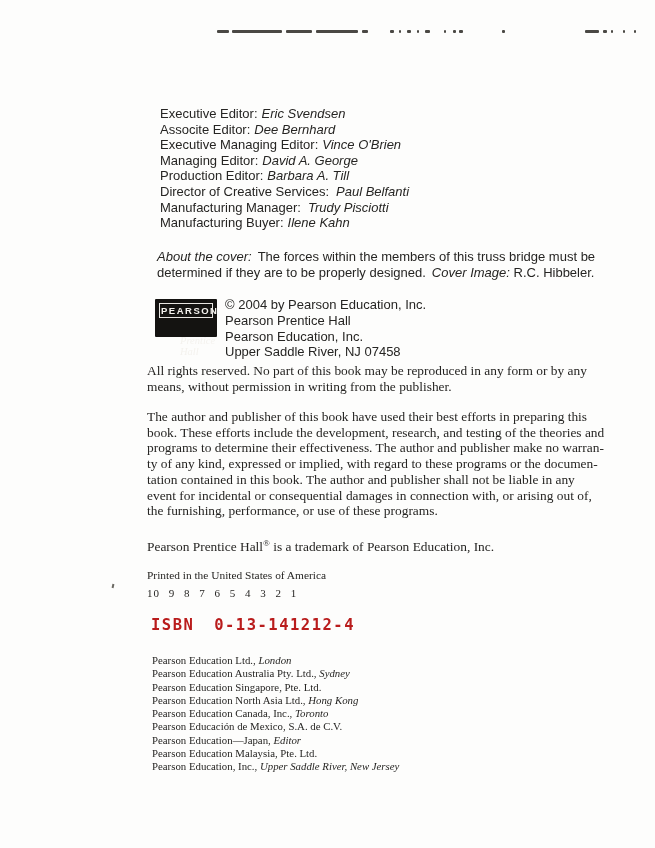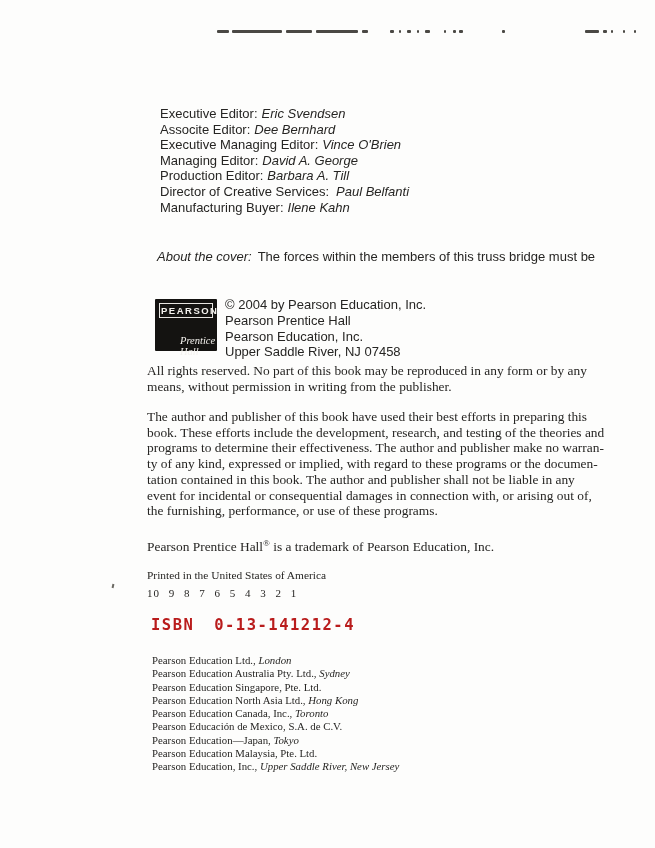--- a/index.html
+++ b/index.html
@@ -18,21 +18,21 @@
   
   .staff{left:160px;top:106px;font-size:13px;line-height:15.6px;}
   .staff .name{font-style:italic;margin-left:4px;}
 
   
   .about{left:157px;top:249px;font-size:13px;line-height:16px;}
   .about .it{font-style:italic;}
   .about .gap{margin-right:6px;margin-top:8px;}
 
   
-  .logo{left:155px;top:299px;width:62px;height:52px;background:#141311;
+  .logo{left:155px;top:299px;width:62px;height:38px;background:#141311;
         padding:4px 4px 3px 4px;box-sizing:border-box;border-radius:1px;}
   .logo .brand{display:block;color:#f4f2ee;font-size:9.5px;font-weight:bold;
         letter-spacing:1.5px;text-align:center;border:1px solid #e8e6e2;
         padding:1px 0 1px 1px;}
   .logo .dash{border-top:1px dashed #e8e6e2;margin:3px -1px 1px;}
   .logo .imprint{display:block;color:#f4f2ee;font-size:10.5px;font-style:italic;line-height:10.5px;margin-left:21px;}
   .logo .i2{text-align:left;padding-right:2px;}
 
   
   .copyright{left:225px;top:297px;font-size:13px;line-height:15.8px;}
@@ -83,26 +83,30 @@
     <div class="nd" style="left:634px;width:2px;"></div>
   </div>
 
   <div class="abs sans staff nowrap">
     <div><span>Executive Editor:</span><span class="name">Eric Svendsen</span></div>
     <div><span>Associte Editor:</span><span class="name">Dee Bernhard</span></div>
     <div><span>Executive Managing Editor:</span><span class="name">Vince O'Brien</span></div>
     <div><span>Managing Editor:</span><span class="name">David A. George</span></div>
     <div><span>Production Editor:</span><span class="name">Barbara A. Till</span></div>
     <div><span>Director of Creative Services:</span><span class="name" style="margin-left:7px;">Paul Belfanti</span></div>
+    <div><span>Manufacturing Manager:</span><span class="name" style="margin-left:7px;">Trudy Pisciotti</span></div>
     <div><span>Manufacturing Buyer:</span><span class="name">Ilene Kahn</span></div>
   </div>
 
   <div class="abs sans about nowrap">
     <div>
       <span class="it gap">About the cover:</span><span>The forces within the members of this truss bridge must be</span>
+    </div>
+    <div>
+      <span class="gap">determined if they are to be properly designed.</span><span class="it">Cover Image:</span> <span>R.C. Hibbeler.</span>
     </div>
   </div>
 
   <div class="abs logo serif">
     <span class="brand sans">PEARSON</span>
     <span class="dash"></span>
     <span class="imprint">Prentice</span>
     <span class="imprint i2">Hall</span>
   </div>
 
@@ -140,18 +144,18 @@
 
   <div class="abs mono isbn nowrap">ISBN 0-13-141212-4</div>
 
   <div class="abs serif offices nowrap">
     <div><span>Pearson Education Ltd., </span><span class="city">London</span></div>
     <div><span>Pearson Education Australia Pty. Ltd., </span><span class="city">Sydney</span></div>
     <div><span>Pearson Education Singapore, Pte. Ltd.</span><span class="city"></span></div>
     <div><span>Pearson Education North Asia Ltd., </span><span class="city">Hong Kong</span></div>
     <div><span>Pearson Education Canada, Inc., </span><span class="city">Toronto</span></div>
     <div><span>Pearson Educación de Mexico, S.A. de C.V.</span><span class="city"></span></div>
-    <div><span>Pearson Education—Japan, </span><span class="city">Tokyo</span></div>
+    <div><span>Pearson Education—Japan, </span><span class="city">Editor</span></div>
     <div><span>Pearson Education Malaysia, Pte. Ltd.</span><span class="city"></span></div>
     <div><span>Pearson Education, Inc., </span><span class="city">Upper Saddle River, New Jersey</span></div>
   </div>
 
 </div>
 
 </body></html>

